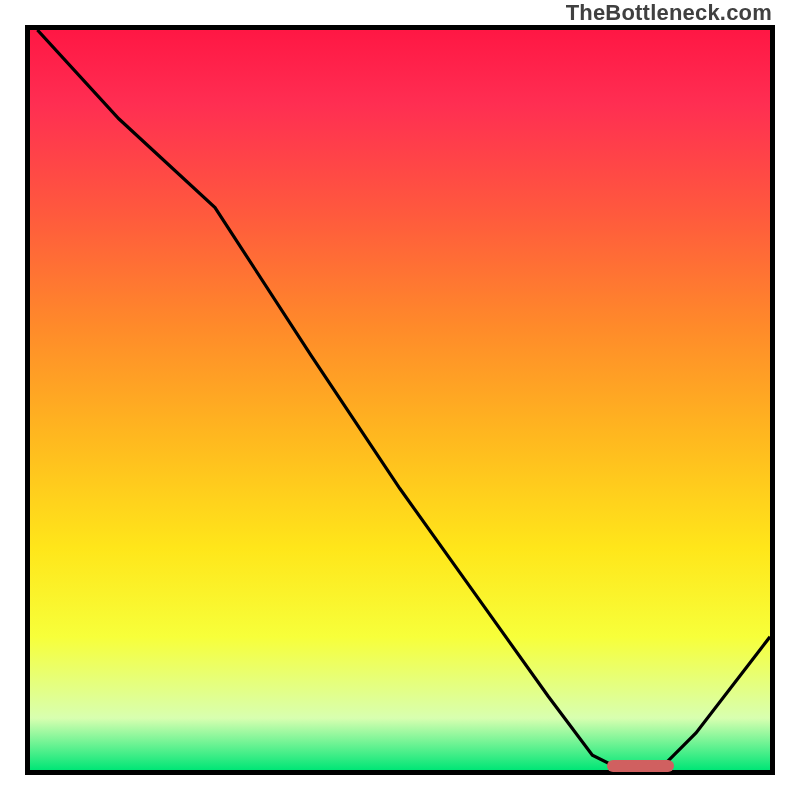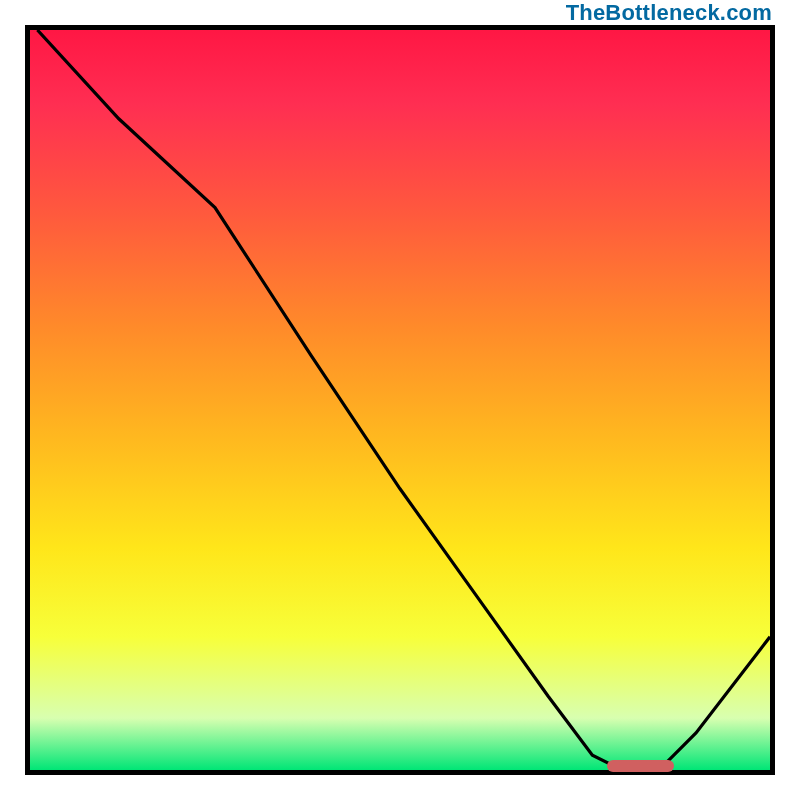--- a/index.html
+++ b/index.html
@@ -11,21 +11,21 @@
   #ff5a3d 25%,
   #ff8a2a 40%,
   #ffb81f 55%,
   #ffe61a 70%,
   #f7ff3a 82%,
   #d8ffb0 93%,
   #00e676 100%)}
 svg.curve{position:absolute;inset:0;width:100%;height:100%}
 svg.curve path{stroke:#000;stroke-width:3.2;fill:none}
 .marker{position:absolute;height:12px;border-radius:6px;background:#d06060}
-.wm{position:absolute;top:0;right:28px;font:700 22px Arial,Helvetica,sans-serif;color:#0369a1;letter-spacing:.2px}
+.wm{position:absolute;top:0;right:28px;font:700 22px Arial,Helvetica,sans-serif;color:#404040;letter-spacing:.2px}
 </style>
 </head>
 <body>
 
 <div class="frame">
   <span class="wm">TheBottleneck.com</span>
   <div class="plotbox">
     <div class="gradient"></div>
     <svg class="curve" viewBox="0 0 740 740" preserveAspectRatio="none">
       <path d="M7.4 0.0 L88.8 88.8 L185.0 177.6 L281.2 325.6 L370.0 458.8 L444.0 562.4 L518.0 666.0 L562.4 725.2 L592.0 740.0 L629.0 740.0 L666.0 703.0 L740.0 606.8"></path>

